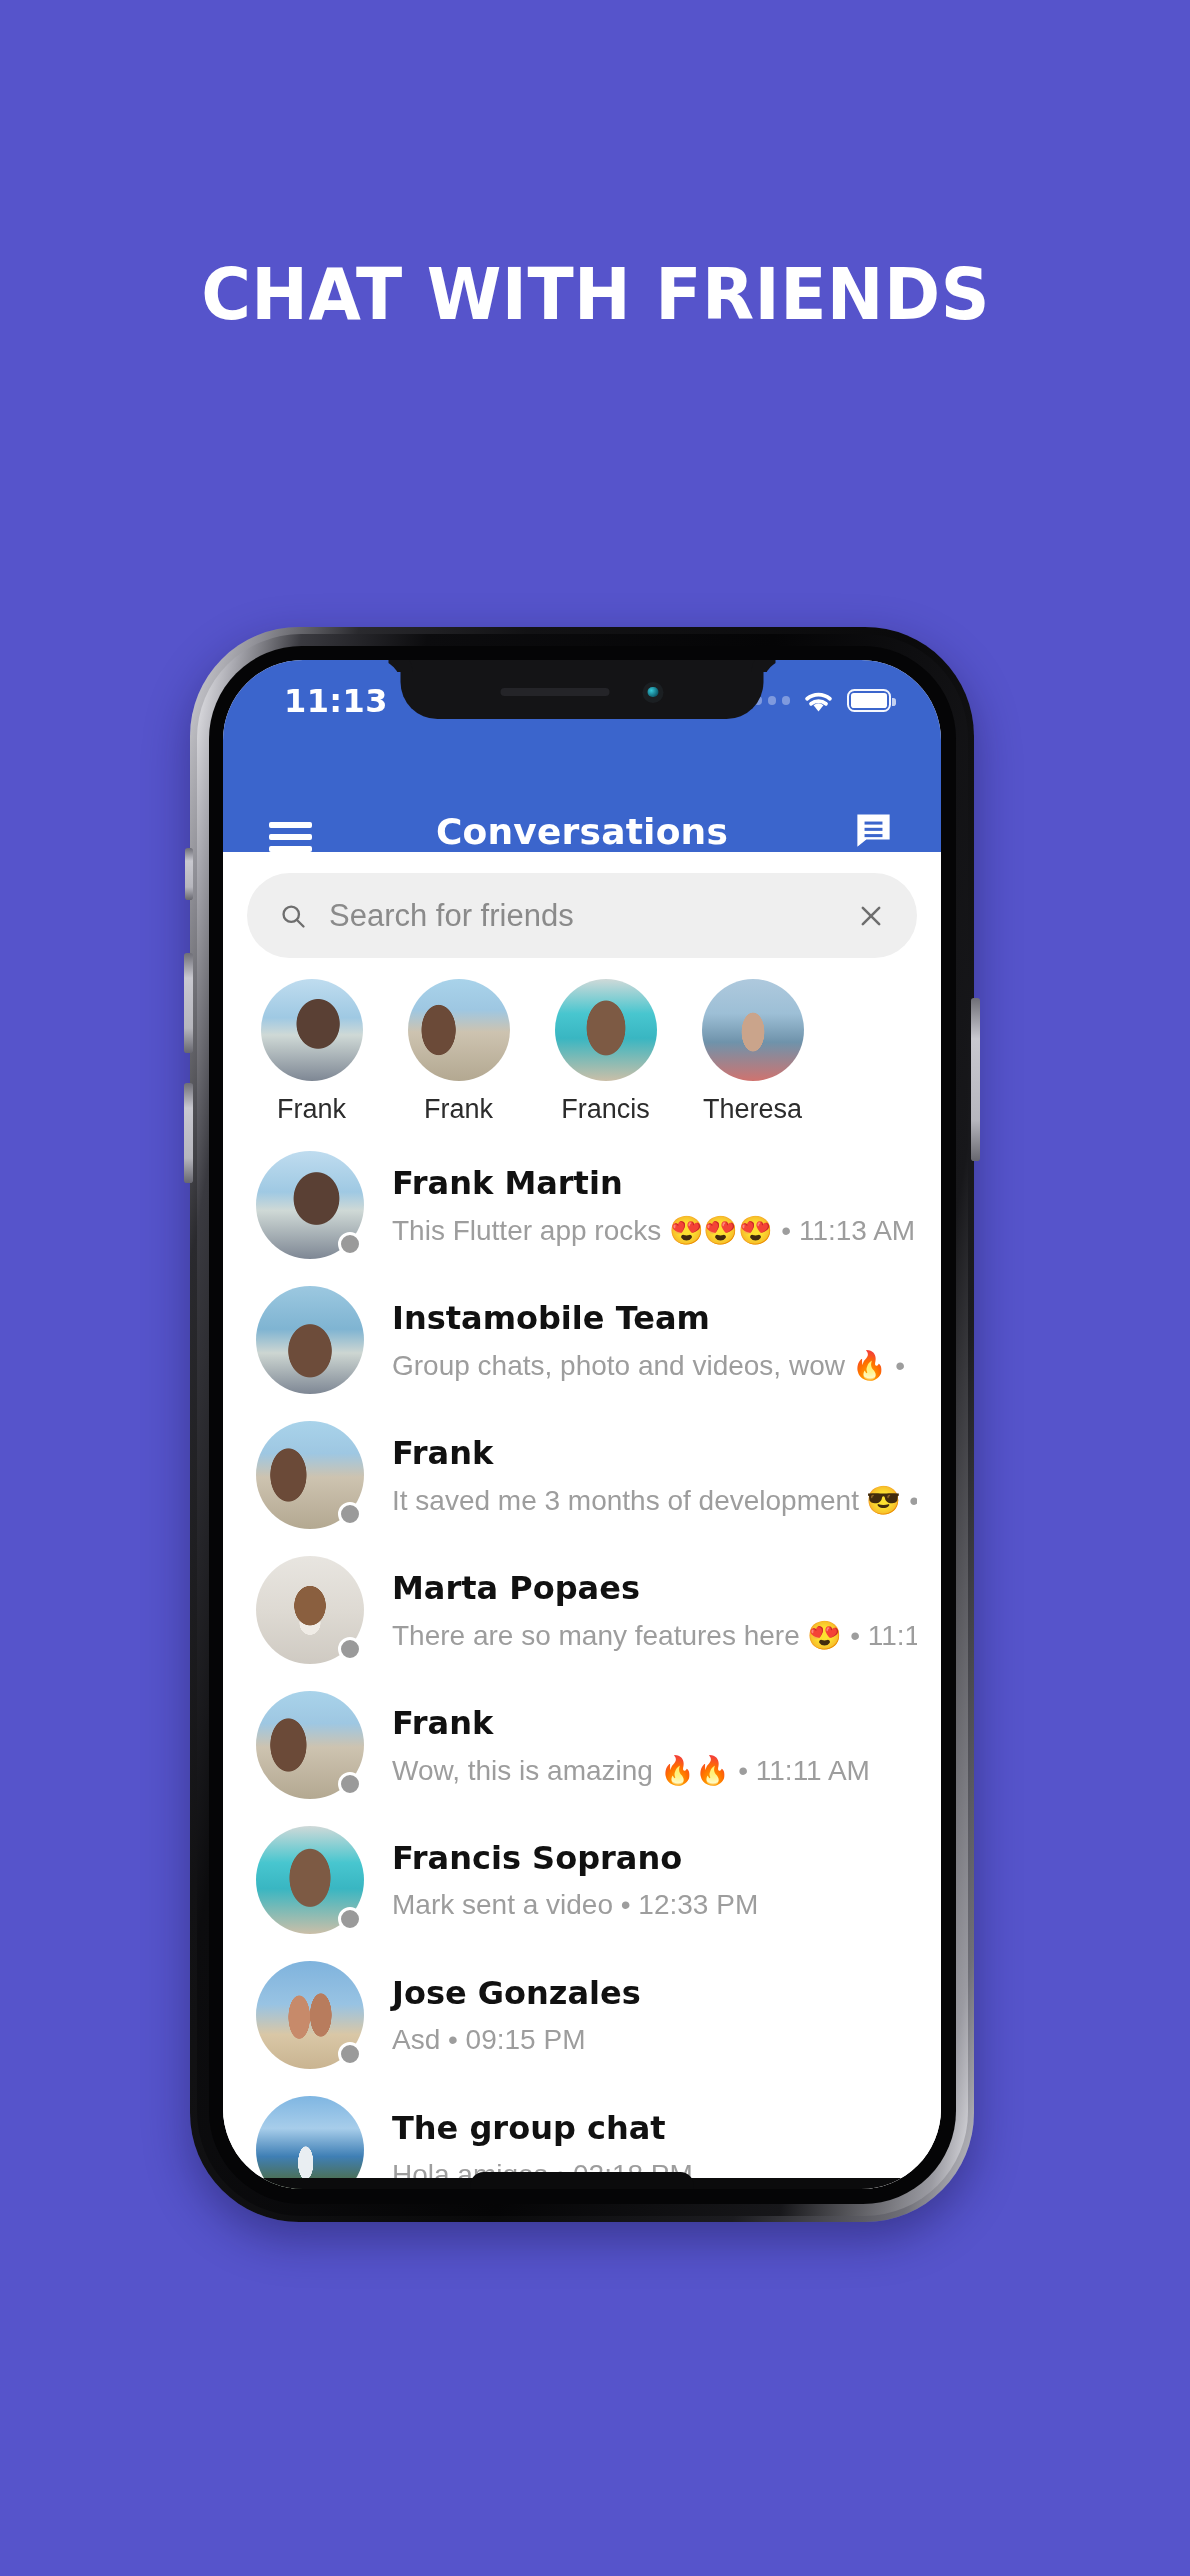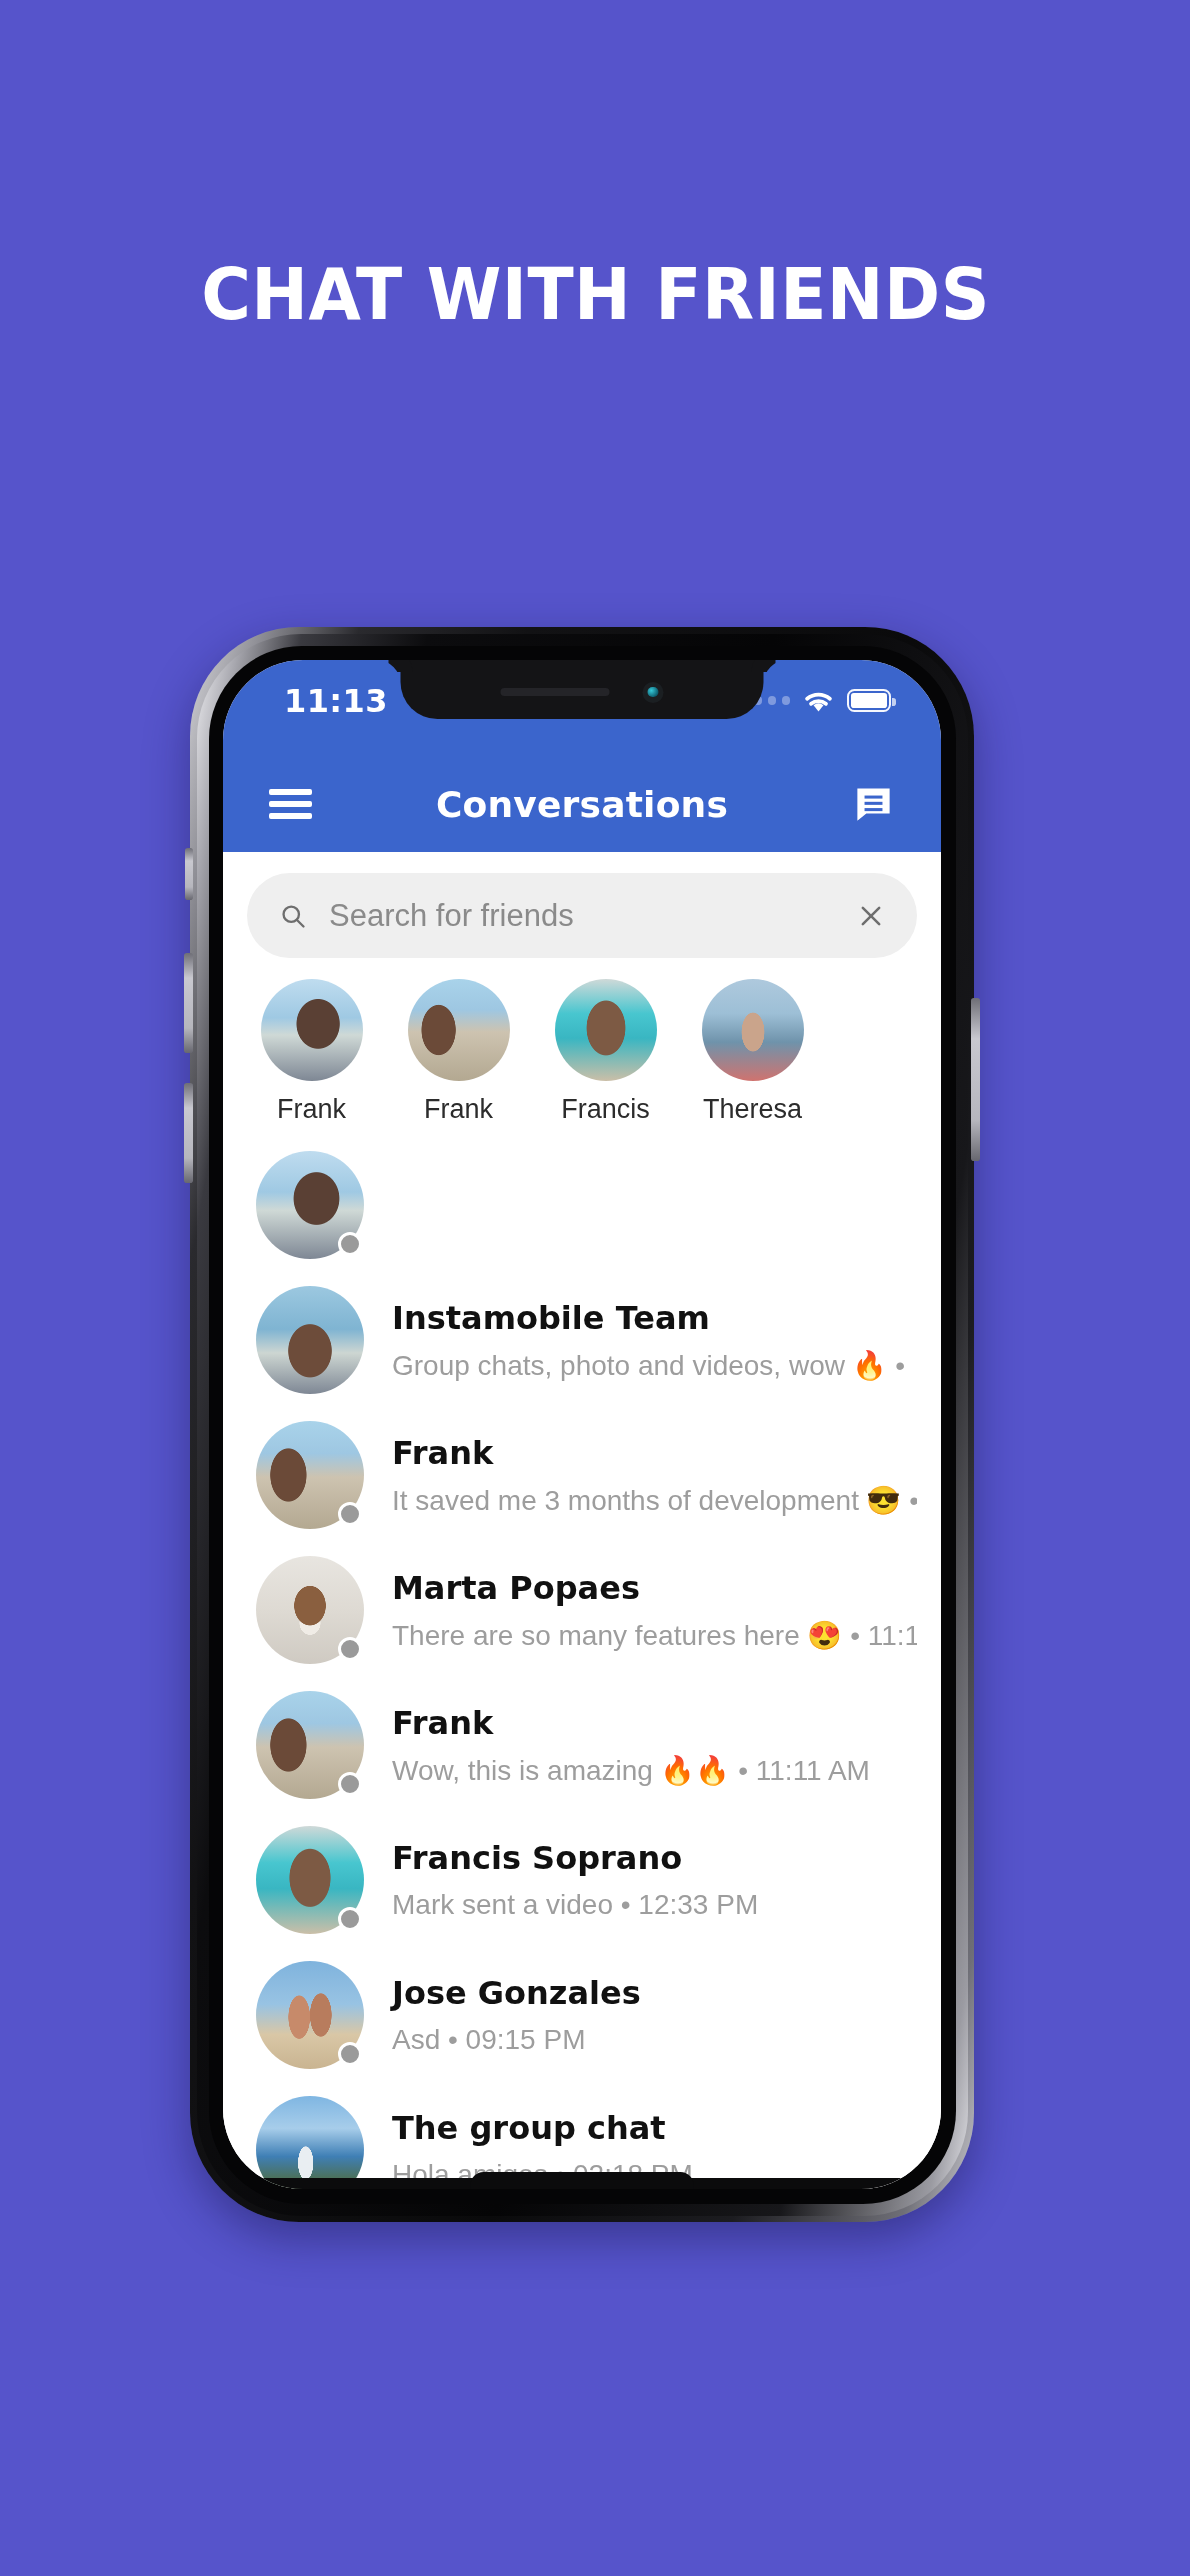--- a/index.html
+++ b/index.html
@@ -110,21 +110,21 @@
   .notch-speaker { width: 109px; height: 8.3px; border-radius: 5.6px; background: #242428; margin-top: 5.6px; }
   .notch-camera  { width: 21.3px; height: 21.3px; border-radius: 50%; background: #1b1f22; margin-top: 5.6px;
                    display:flex; align-items:center; justify-content:center; }
   .notch-camera i { width: 10.2px; height: 10.2px; border-radius:50%;
                     background: radial-gradient(circle at 35% 35%, #36c9d8, #0d5f70 70%, #06313b); display:block; }
 
   
   .appbar {
     position: absolute; top: 96px; left: 0; right: 0; height: 96px;
     background: #3B65CC;
-    display: flex; align-items: center;
+    display: flex; align-items: flex-end;
     z-index: 2;
   }
   .appbar-title {
     flex: 1; text-align: center;
     color: #fff; font-size: 36px; font-weight: 700;
     letter-spacing: 0.2px;
     font-family: "DejaVu Sans", sans-serif;
   }
   .icon-hamburger {
     width: 43px; margin-left: 46px;
@@ -367,20 +367,24 @@
         </div>
 
       <div class="conv-list" id="conv-list">
           <div class="conv-row">
             <div class="conv-av-wrap">
               <div class="conv-av">
                 <span class="ph ph-frank"></span>
               </div>
               <span class="presence"></span>
             </div>
+            <div class="conv-text">
+              <div class="conv-name">Frank Martin</div>
+              <div class="conv-msg">This Flutter app rocks 😍😍😍 • 11:13 AM</div>
+            </div>
           </div>
           <div class="conv-row">
             <div class="conv-av-wrap">
               <div class="conv-av">
                 <span class="ph ph-insta"></span>
               </div>
             </div>
             <div class="conv-text">
               <div class="conv-name">Instamobile Team</div>
               <div class="conv-msg">Group chats, photo and videos, wow 🔥 •</div>

